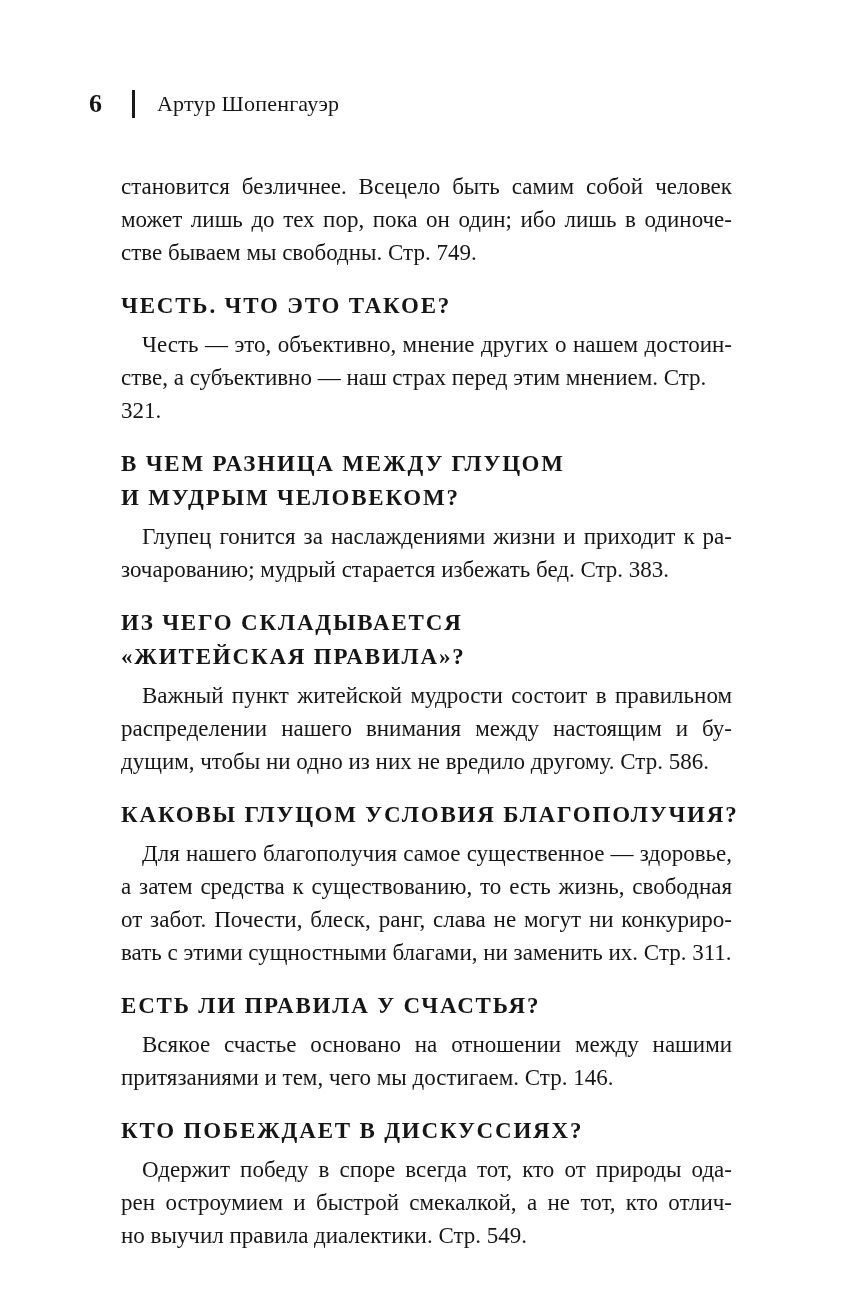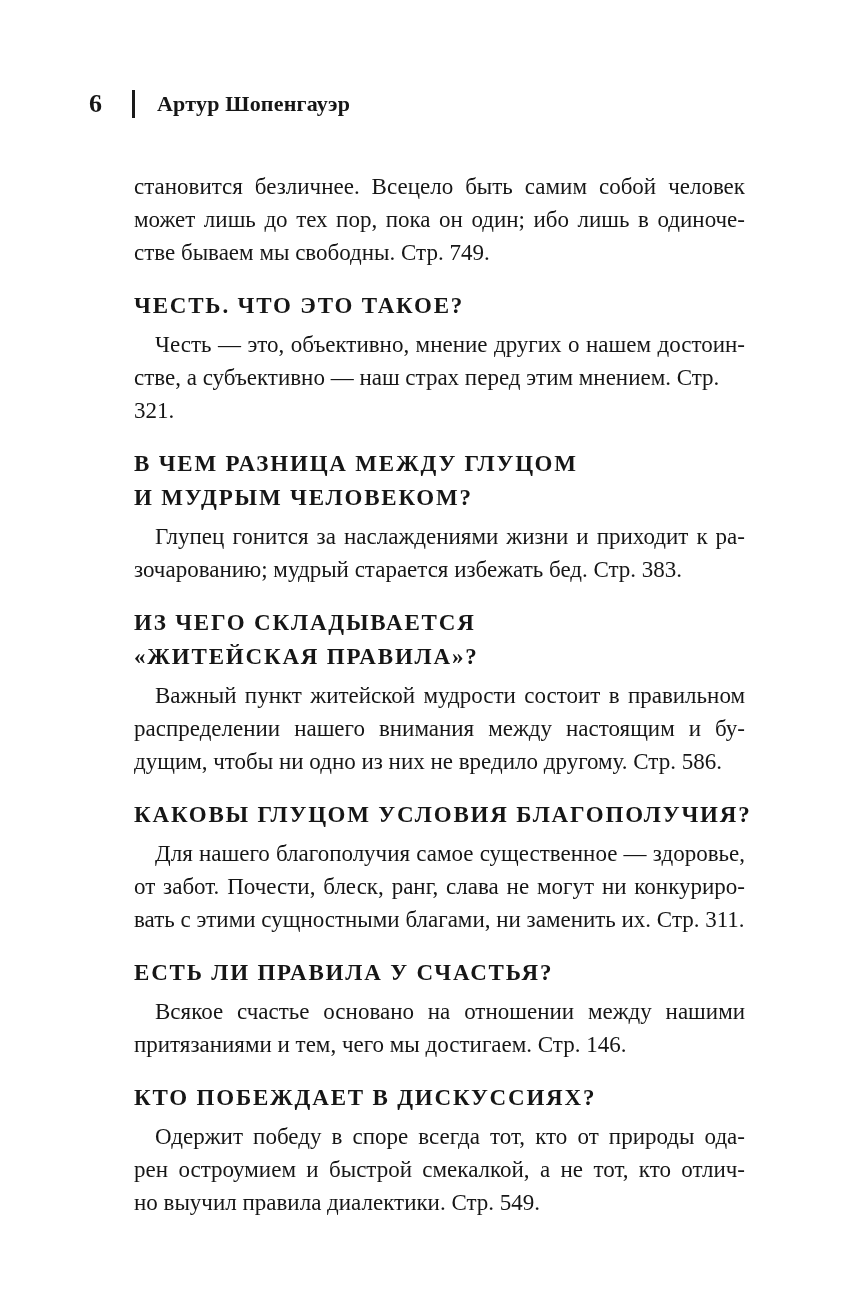--- a/index.html
+++ b/index.html
@@ -27,28 +27,28 @@
     line-height: 32px;
   }
   .header-divider {
     width: 3px;
     height: 28px;
     background: #1a1a1a;
     margin-left: 30px;
     margin-right: 22px;
   }
   .running-title {
-    font-weight: 700;
+    font-weight: 400;
     font-size: 22px;
     line-height: 32px;
     letter-spacing: 0.2px;
   }
   .content {
     position: absolute;
-    left: 134px;
+    left: 121px;
     top: 170px;
     width: 611px;
   }
   .body-line {
     font-size: 23px;
     line-height: 33px;
     text-align: justify;
     text-align-last: justify;
   }
   .body-line.last {
@@ -119,20 +119,21 @@
         <div class="body-line last">дущим, чтобы ни одно из них не вредило другому. Стр. 586.</div>
       </div>
     </div>
 
     <div class="section">
       <div class="heading">
         <div class="heading-line">КАКОВЫ ГЛУЦОМ УСЛОВИЯ БЛАГОПОЛУЧИЯ?</div>
       </div>
       <div>
         <div class="body-line indent">Для нашего благополучия самое существенное — здоровье,</div>
+        <div class="body-line">а затем средства к существованию, то есть жизнь, свободная</div>
         <div class="body-line">от забот. Почести, блеск, ранг, слава не могут ни конкуриро-</div>
         <div class="body-line last">вать с этими сущностными благами, ни заменить их. Стр. 311.</div>
       </div>
     </div>
 
     <div class="section">
       <div class="heading">
         <div class="heading-line">ЕСТЬ ЛИ ПРАВИЛА У СЧАСТЬЯ?</div>
       </div>
       <div>

